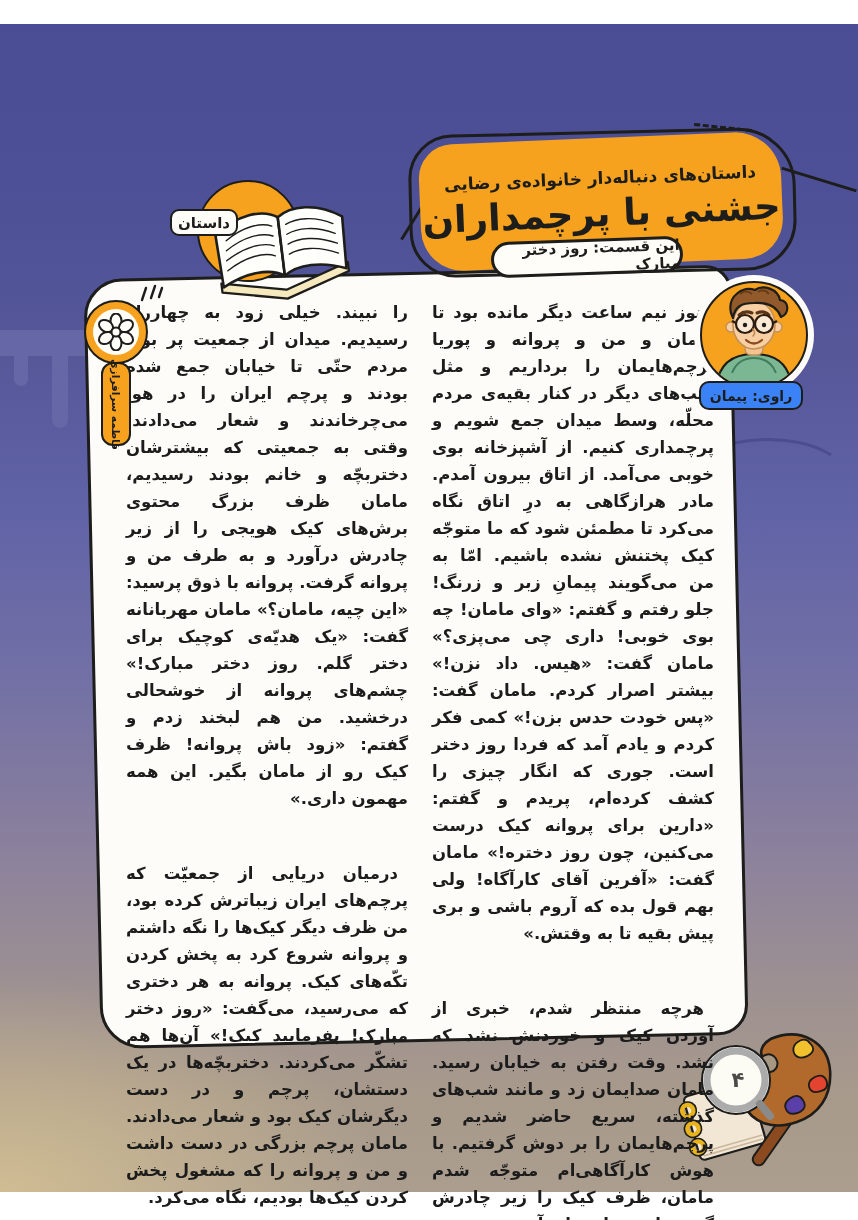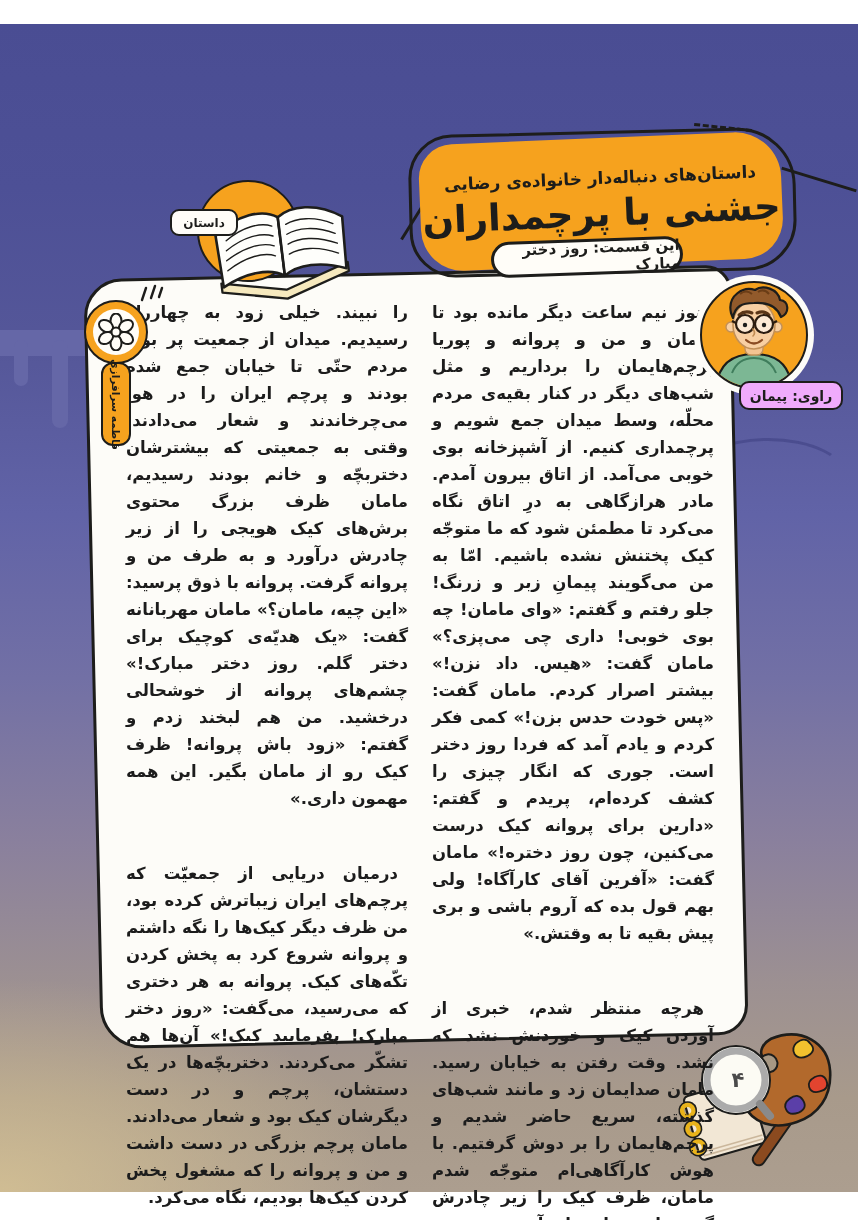--- a/index.html
+++ b/index.html
@@ -57,30 +57,30 @@
   .col p { margin:0; }
   .col p + p { text-indent:10px;margin-top:48px; }
 
   
   .book-badge { position:absolute; left:197px; top:180px; width:102px; height:102px;
     background:#f6a21e; border:2.5px solid #1d1d1b; border-radius:50%; z-index:5; }
   .book-art { position:absolute; left:196px; top:196px; width:172px; height:112px; z-index:6; }
   .section-pill { position:absolute; left:170px; top:209px; width:68px; height:27px;
     background:#fffdf8; border:2.5px solid #1d1d1b; border-radius:9px; z-index:7;
     display:flex; align-items:center; justify-content:center;
-    font-size:12px; font-weight:bold; color:#1d1d1b; direction:rtl; }
+    font-size:15px; font-weight:bold; color:#1d1d1b; direction:rtl; }
 
   
   .avatar { position:absolute; left:700px; top:281px; width:108px; height:108px; border-radius:50%;
     background:#f6a21e; border:2.5px solid #1d1d1b; box-shadow:0 0 0 6px #fdfcf8; z-index:6; overflow:hidden; }
   .avatar svg { position:absolute; left:-2px; top:-2px; }
   .narrator-pill { position:absolute; left:699px; top:381px; width:104px; height:29px;
-    background:#f0abfc; border:2.5px solid #1d1d1b; border-radius:10px; z-index:7;
+    background:#3b82f6; border:2.5px solid #1d1d1b; border-radius:10px; z-index:7;
     display:flex; align-items:center; justify-content:center;
-    font-size:14px; font-weight:bold; color:#1d1d1b; direction:rtl;margin-left:40px; }
+    font-size:14px; font-weight:bold; color:#1d1d1b; direction:rtl; }
 
   
   .flower-badge { position:absolute; left:84px; top:300px; width:64px; height:64px; border-radius:50%;
     background:#f6a21e; border:2.5px solid #1d1d1b; z-index:6;
     display:flex; align-items:center; justify-content:center; }
   .flower-inner { width:46px; height:46px; border-radius:50%; background:#fffdf8;
     display:flex; align-items:center; justify-content:center; }
   .sparks { position:absolute; left:138px; top:282px; z-index:6; }
   .author-ribbon { position:absolute; left:101px; top:362px; width:30px; height:84px;
     background:#f6a21e; border:2.5px solid #1d1d1b; border-radius:12px; z-index:6;

